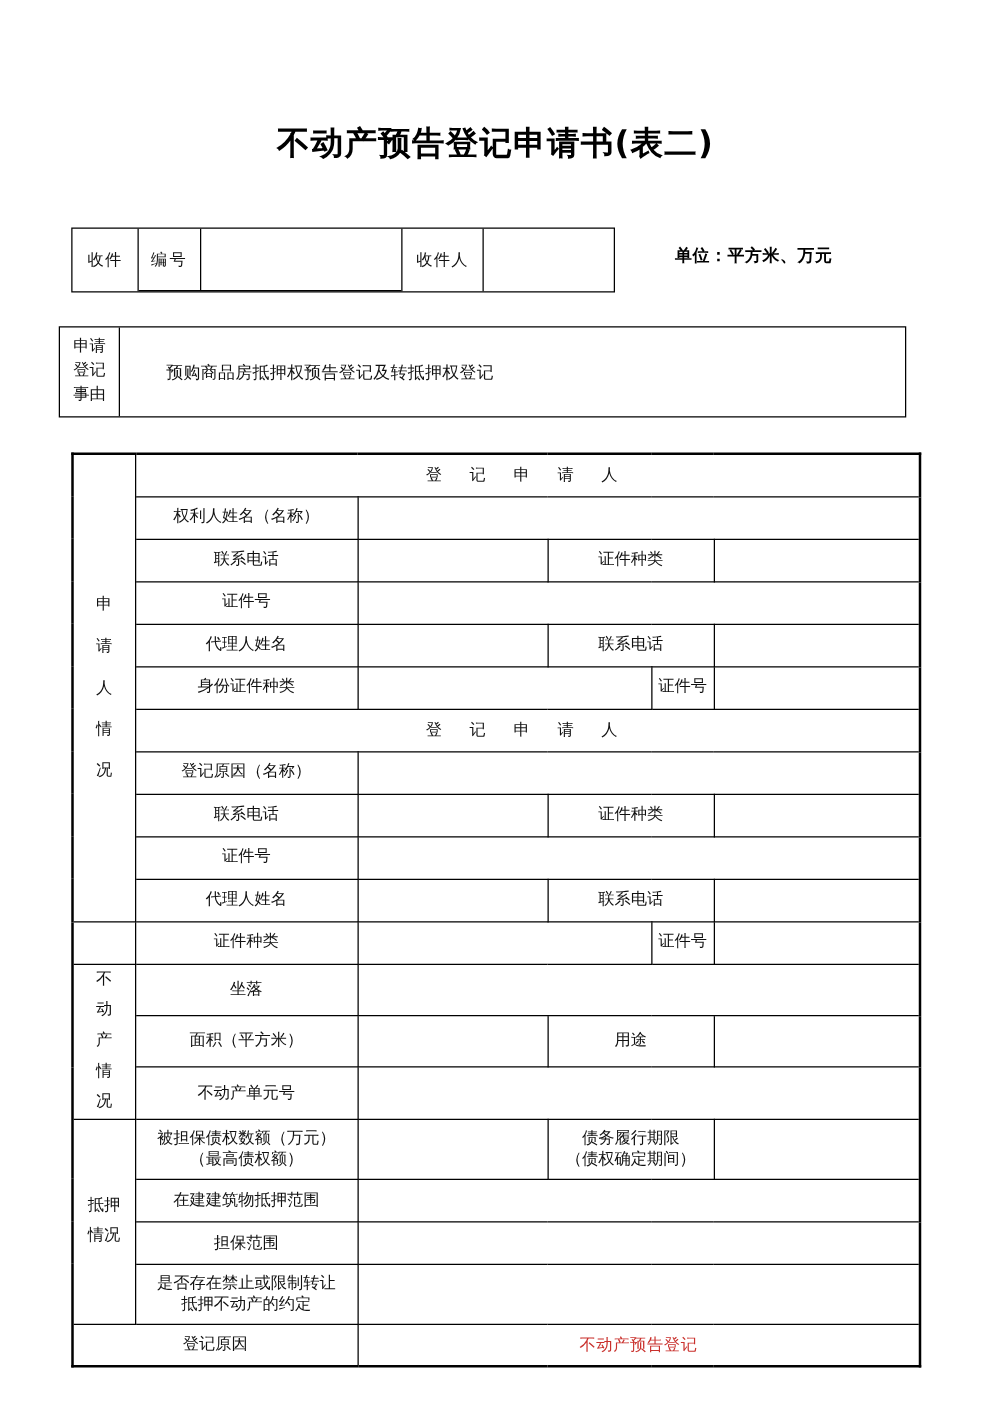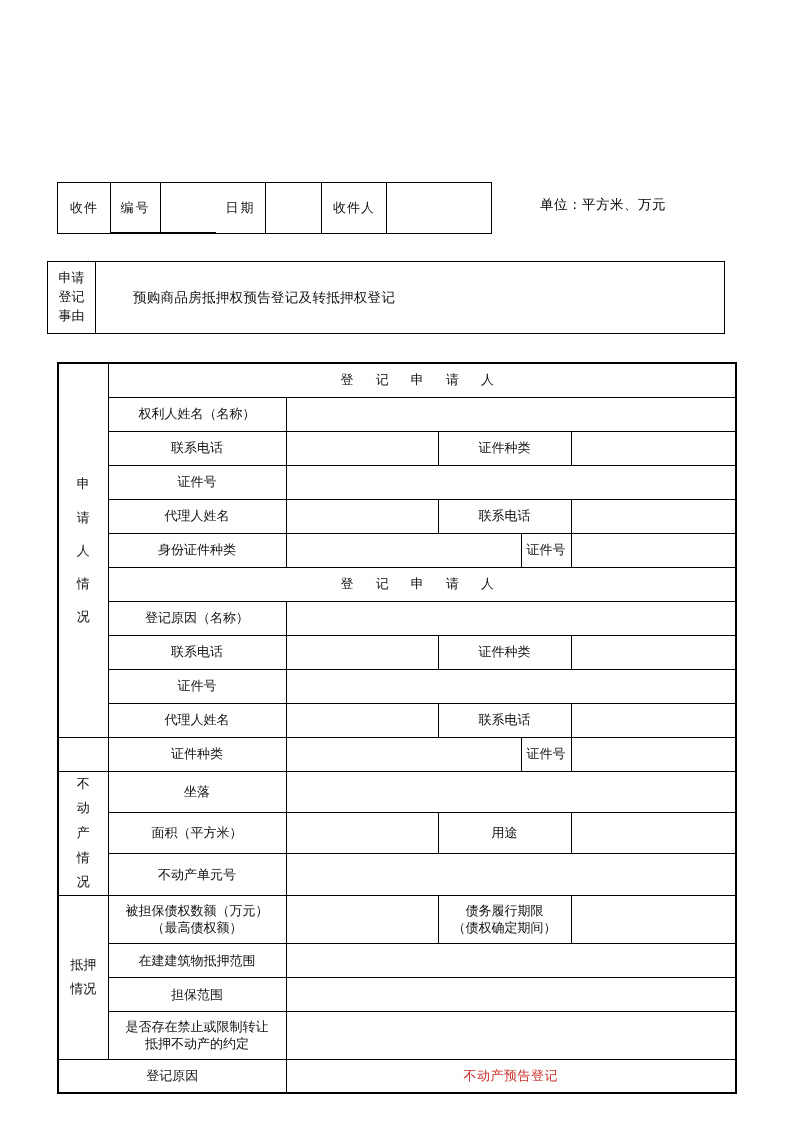--- a/index.html
+++ b/index.html
@@ -90,20 +90,21 @@
   .rc-person-val { flex: 1; }
 
   
   .unit-note {
     position: absolute;
     left: 540px;
     top: 196px;
     font-size: 13.5px;
     letter-spacing: 0.5px;
     color: #000;
+    font-weight: bold;
   }
 
   
   .reason {
     position: absolute;
     left: 47px;
     top: 261px;
     width: 678px;
     height: 73px;
     border: 1.5px solid #000;
@@ -184,30 +185,27 @@
     font-size: 13.5px;
     letter-spacing: 0.5px;
     border-radius: 10px;
   }
 </style>
 </head>
 <body>
 
 <div class="page">
 
+  <div class="doc-title">不动产预告登记申请书(表二)</div>
 
   <div class="receipt">
     <div class="cell rc-shoujian">收件</div>
     <div class="rc-midstack">
       <div class="rc-row top">
         <div class="rc-lbl">编号</div>
-        <div class="rc-val cell"></div>
-      </div>
-      <div class="rc-row">
-        <div class="rc-lbl">日期</div>
         <div class="rc-val cell"></div>
       </div>
     </div>
     <div class="cell rc-person-lbl">收件人</div>
     <div class="cell rc-person-val"></div>
   </div>
 
   <div class="unit-note">单位：平方米、万元</div>
 
   <div class="reason">

